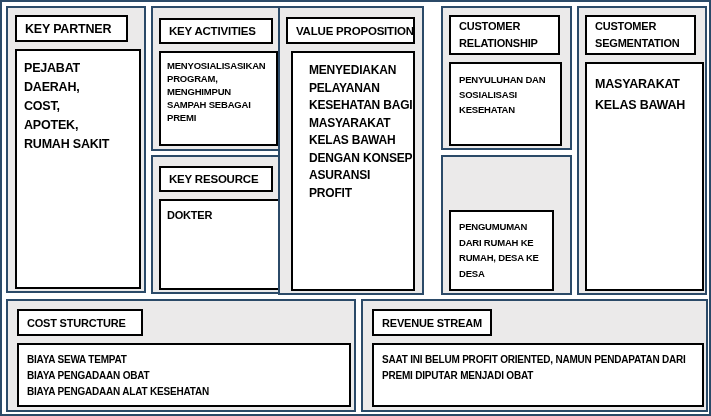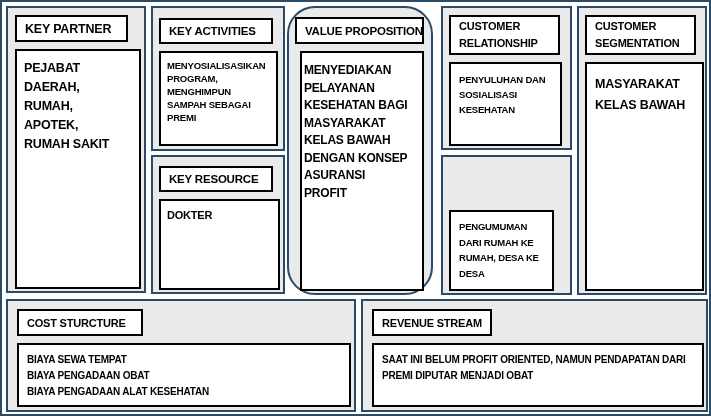--- a/index.html
+++ b/index.html
@@ -55,23 +55,23 @@
   #p-key-partner .content-box{left:7px;top:41px;width:126px;height:240px;font-size:12.5px;line-height:19px;padding:8px 0 0 7px;}
 
   #p-key-activities{left:149px;top:4px;width:134px;height:145px;}
   #p-key-activities .title-box{left:6px;top:10px;width:114px;height:26px;font-size:11.5px;}
   #p-key-activities .content-box{left:6px;top:43px;width:119px;height:95px;font-size:9.5px;line-height:13px;padding:6px 0 0 6px;}
 
   #p-key-resource{left:149px;top:153px;width:134px;height:139px;}
   #p-key-resource .title-box{left:6px;top:9px;width:114px;height:26px;font-size:11.5px;}
   #p-key-resource .content-box{left:6px;top:42px;width:121px;height:91px;font-size:11px;line-height:14px;padding:7px 0 0 6px;}
 
-  #p-value-proposition{left:285px;top:4px;width:146px;height:289px;border-radius:28px;}
+  #p-value-proposition{left:276px;top:4px;width:146px;height:289px;}
   #p-value-proposition .title-box{left:6px;top:9px;width:129px;height:27px;font-size:11.5px;}
-  #p-value-proposition .content-box{left:11px;top:43px;width:124px;height:240px;font-size:12px;line-height:17.5px;padding:9px 0 0 2px;}
+  #p-value-proposition .content-box{left:11px;top:43px;width:124px;height:240px;font-size:12px;line-height:17.5px;padding:9px 0 0 16px;}
 
   #p-customer-relationship{left:439px;top:4px;width:131px;height:144px;}
   #p-customer-relationship .title-box{left:6px;top:7px;width:111px;height:40px;font-size:11px;line-height:17px;}
   #p-customer-relationship .content-box{left:6px;top:54px;width:113px;height:84px;font-size:9.5px;line-height:15px;padding:8px 0 9px 8px;}
 
   #p-distribution-channel{left:439px;top:153px;width:131px;height:140px;}
   #p-distribution-channel .title-box{left:6px;top:7px;width:102px;height:40px;font-size:11px;line-height:17px;}
   #p-distribution-channel .content-box{left:6px;top:53px;width:105px;height:81px;font-size:9.5px;line-height:15.5px;padding:7px 0 0 8px;}
 
   #p-customer-segmentation{left:575px;top:4px;width:130px;height:289px;}
@@ -93,21 +93,21 @@
 
   <section class="panel" id="p-key-partner">
     <div class="title-box">
       <div>
           <div class="line">KEY PARTNER</div>
         </div>
     </div>
     <div class="content-box">
         <div class="line">PEJABAT</div>
         <div class="line">DAERAH,</div>
-        <div class="line">RUMAH,</div>
+        <div class="line">COST,</div>
         <div class="line">APOTEK,</div>
         <div class="line">RUMAH SAKIT</div>
       </div>
   </section>
 
   <section class="panel" id="p-key-activities">
     <div class="title-box">
       <div>
           <div class="line">KEY ACTIVITIES</div>
         </div>

